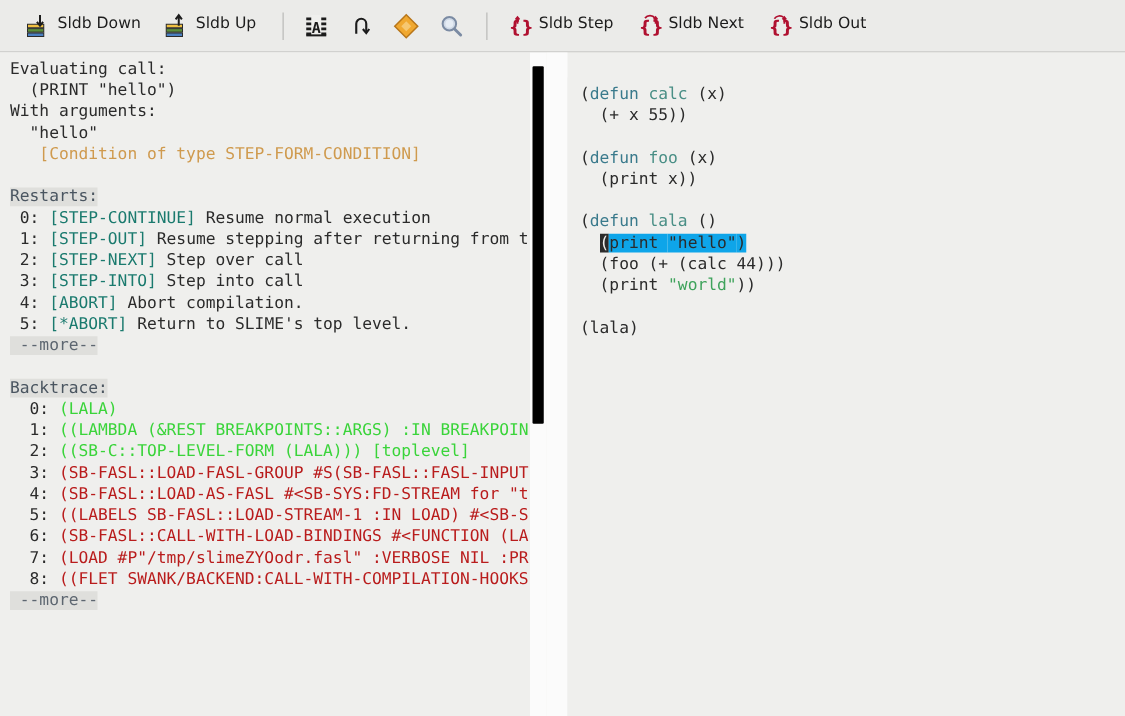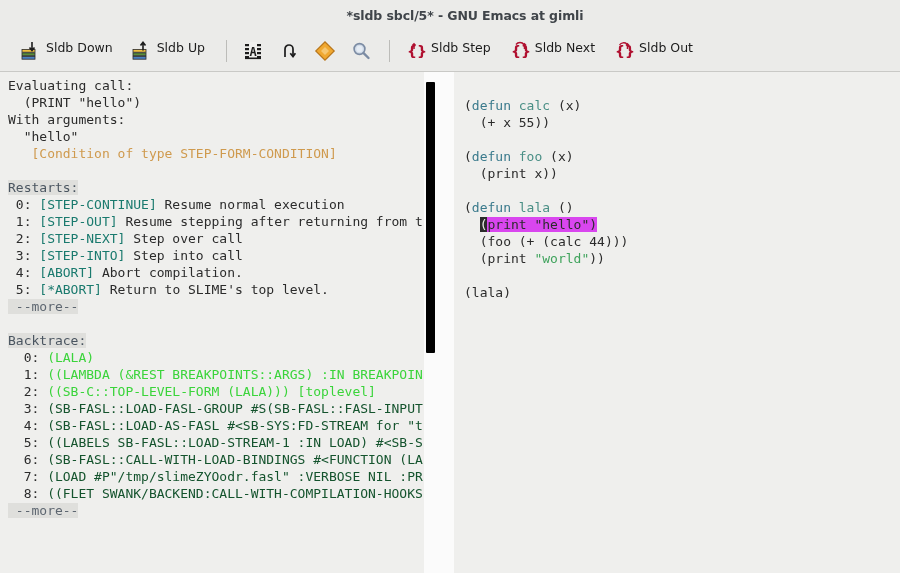--- a/index.html
+++ b/index.html
@@ -163,28 +163,28 @@
   }
 
   
   .f-plain   { color: #2b2b2b; }
   .f-cond    { color: #cf9a4e; }
   .f-restart { color: #1a7a6e; }
   .f-num     { color: #2b2b2b; }
   .f-header  { color: #4a5560; background: #dfdfdc; }
   .f-more    { color: #5d6670; background: #dfdfdc; }
   .f-frame   { color: #3ad43a; }
-  .f-frame-dim { color: #14532d; }
+  .f-frame-dim { color: #b91c1c; }
 
   
   .f-kw     { color: #3a7a8c; }
   .f-fname  { color: #4a8f86; }
   .f-str    { color: #3fa35c; }
   .f-paren  { color: #2b2b2b; }
-  .f-region { background: #d946ef; color: #2b2b2b; }
+  .f-region { background: #0ea5e9; color: #2b2b2b; }
   .f-cursor { background: #2b2b2b; color: #efefed; }
 
   .leftwin-text {
     position: relative;
     width: 437px;
     padding-left: 8px;
     box-sizing: border-box;
   }
   .rightwin-text {
     position: relative;
@@ -193,23 +193,20 @@
     box-sizing: border-box;
   }
 
   .blank { height: 17px; }
 </style>
 </head>
 <body>
 
 <div id="app">
 
-  <div class="titlebar">
-    <span class="titlebar-text">*sldb sbcl/5* - GNU Emacs at gimli</span>
-  </div>
 
 
   <div class="toolbar" id="toolbar">
       <div class="tb-btn">
         <span class="tb-icon">
           <svg width="22" height="22" viewBox="0 0 22 22">
             <rect x="2" y="9.4" width="13" height="2.8" fill="#f0c040" stroke="#2b2b2b" stroke-width="0.8"></rect>
             <rect x="2" y="12.9" width="13" height="2.8" fill="#5b8f3a" stroke="#2b2b2b" stroke-width="0.8"></rect>
             <rect x="2" y="16.4" width="13" height="2.8" fill="#4a7fc1" stroke="#2b2b2b" stroke-width="0.8"></rect>
             <path d="M12 2 L12 10 M9.5 7.5 L12 10.5 L14.5 7.5" stroke="#1c1c1c" stroke-width="1.6" fill="none"></path>

